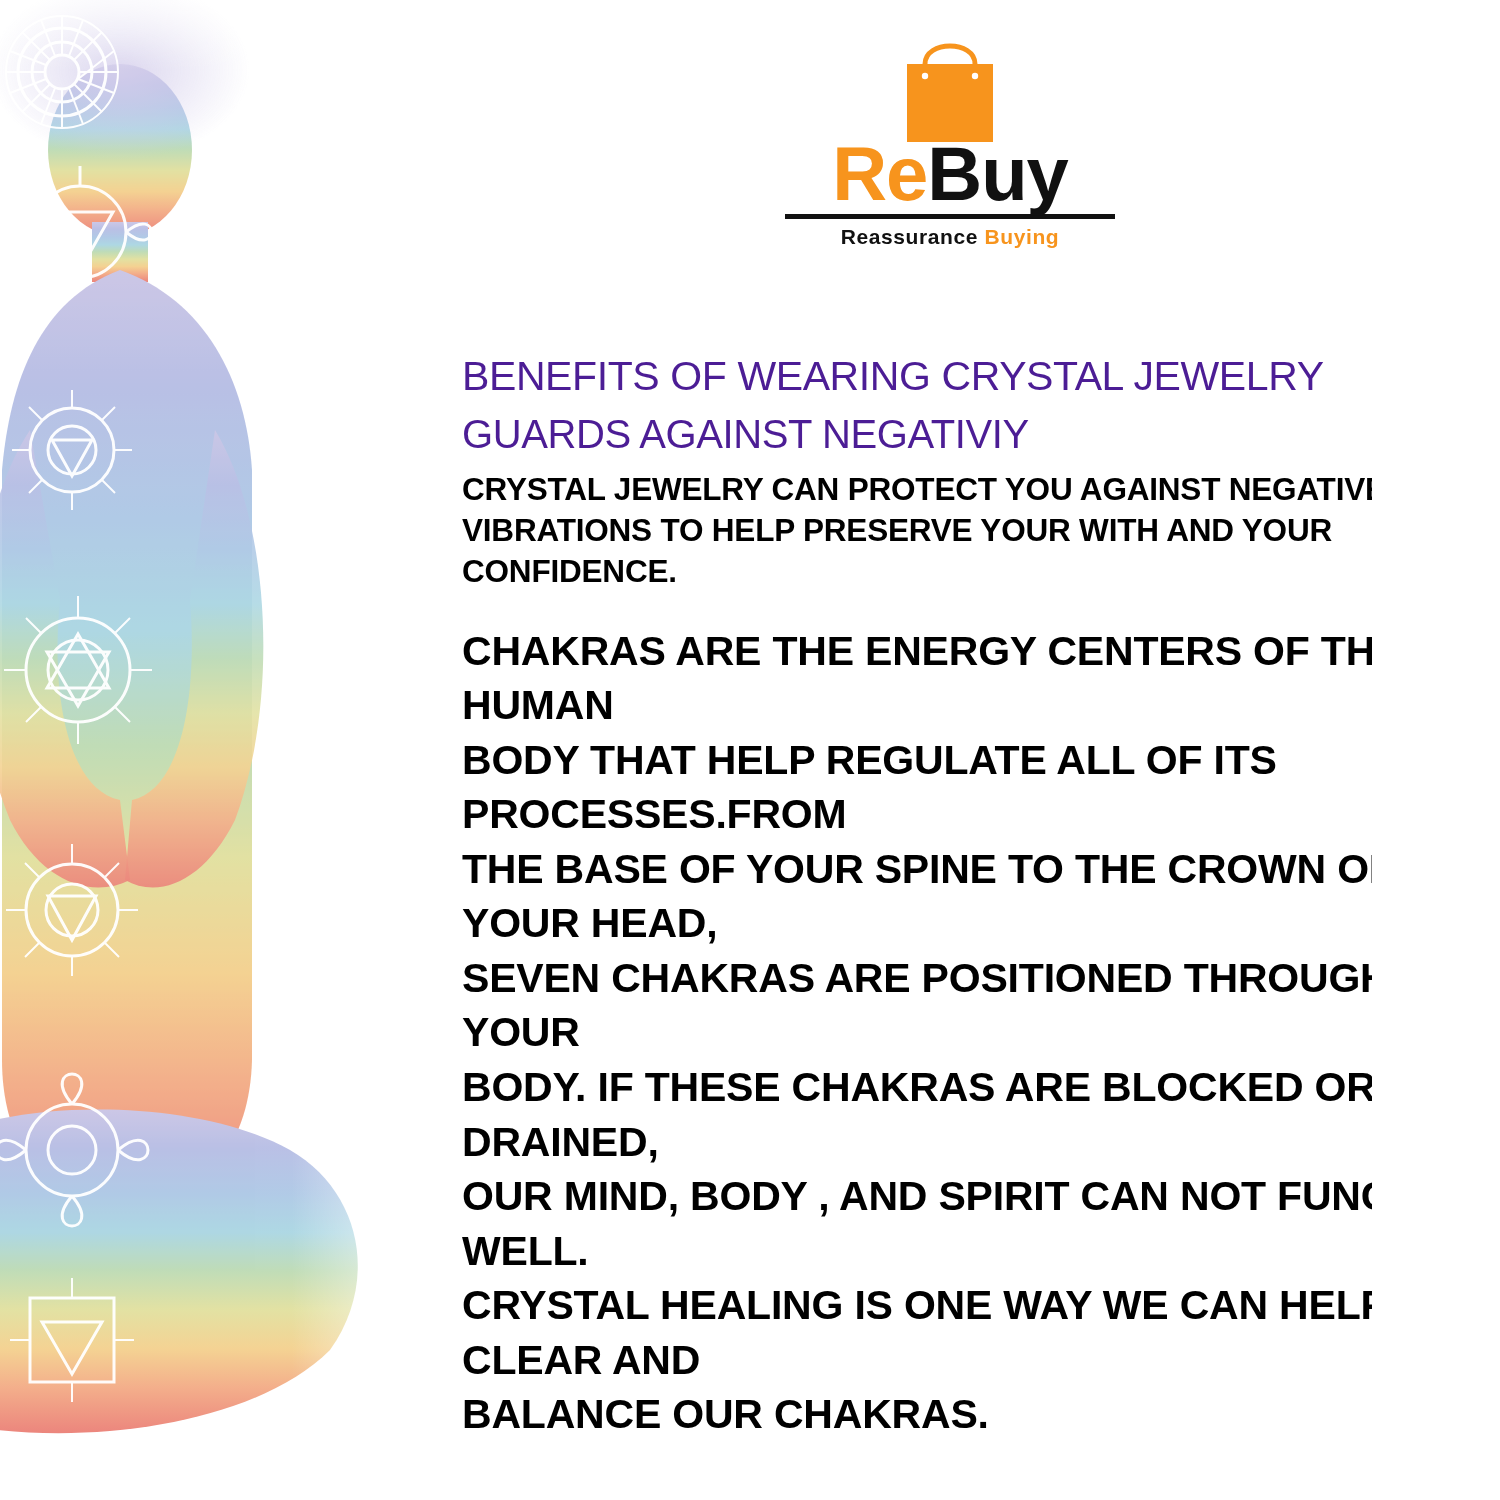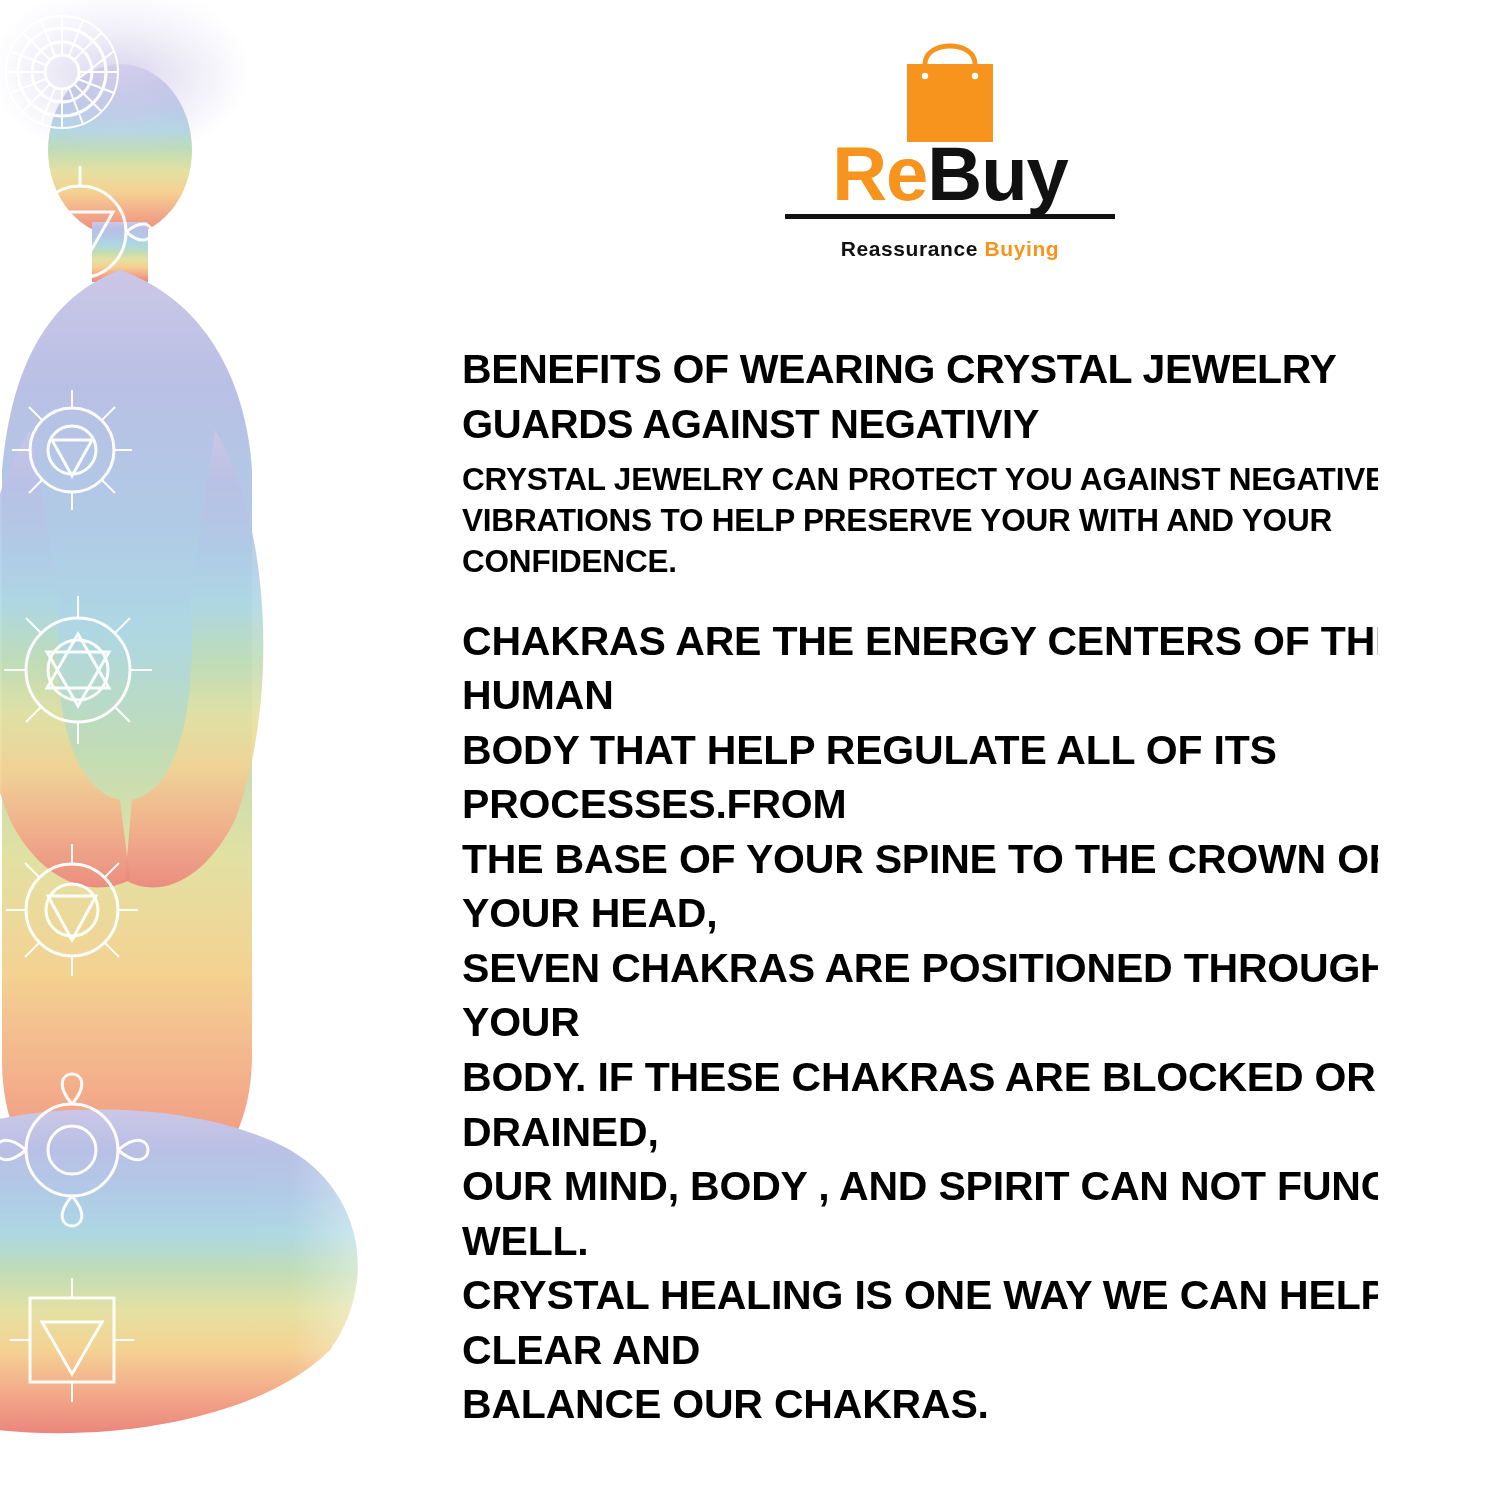--- a/index.html
+++ b/index.html
@@ -12,21 +12,20 @@
     background: #ffffff;
     font-family: "Liberation Sans", sans-serif;
     overflow: hidden;
   }
   .page {
     position: relative;
     width: 1372px;
     height: 1500px;
     background: #ffffff;
     overflow: hidden;
-    padding-left: 6px;
   }
 
   
   .figure-art {
     position: absolute;
     left: 0;
     top: 0;
     width: 470px;
     height: 1500px;
     overflow: hidden;
@@ -58,44 +57,44 @@
   .logo-wordmark .re {
     color: #F7941D;
   }
   .logo-underline {
     width: 330px;
     height: 5px;
     background: #111111;
     margin: 2px auto 0 auto;
   }
   .logo-tag {
-    margin-top: 18px;
+    margin-top: 6px;
     font-size: 21px;
     font-weight: bold;
     letter-spacing: 0.6px;
     color: #111111;
   }
   .logo-tag .orange {
     color: #F7941D;
   }
 
   
   .content {
     position: absolute;
     left: 462px;
     top: 340px;
     width: 1030px;
   }
   .sec-title {
-    color: #000000;
-    font-weight: bold;
+    color: #4c1d95;
+    font-weight: normal;
     font-size: 40px;
     line-height: 1.05;
     letter-spacing: -0.4px;
-    margin: 8px 0 12px 0;
+    margin: 15px 0 12px 0;
     white-space: pre-line;
   }
   .sec-body {
     color: #000000;
     font-weight: bold;
     font-size: 31.5px;
     line-height: 1.30;
     letter-spacing: -0.2px;
     margin: 0 0 32px 0;
     white-space: pre-line;

